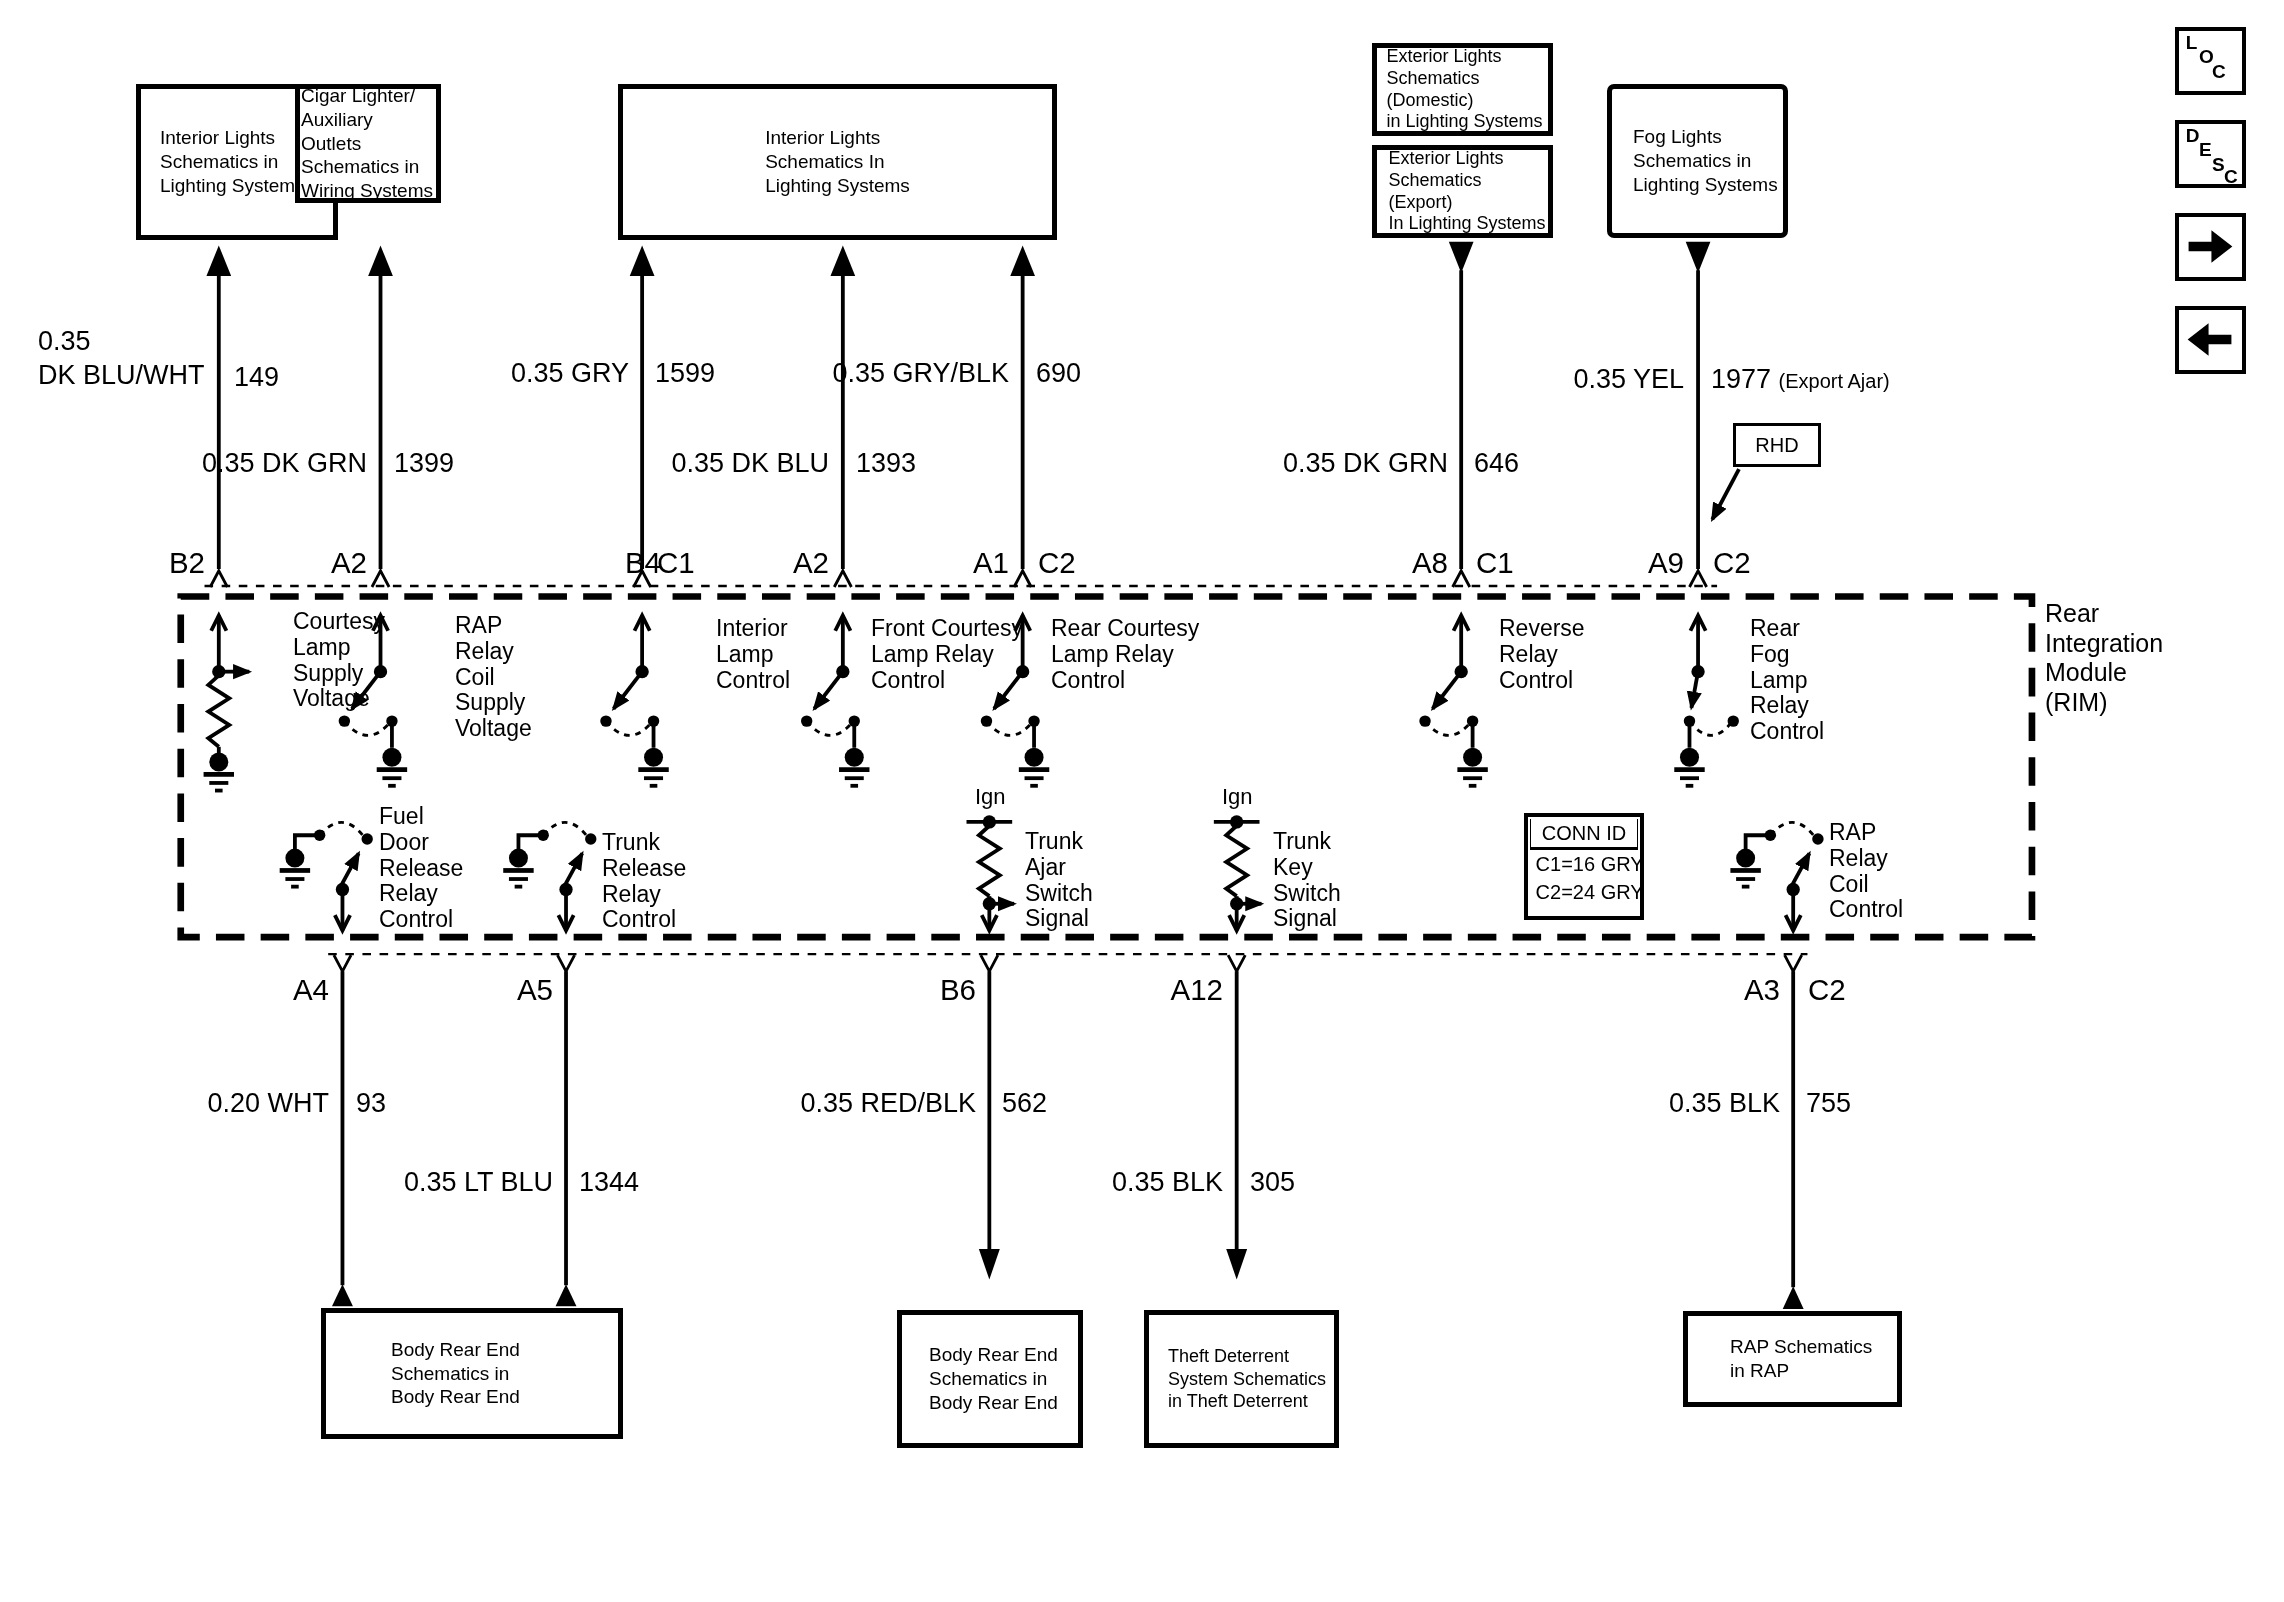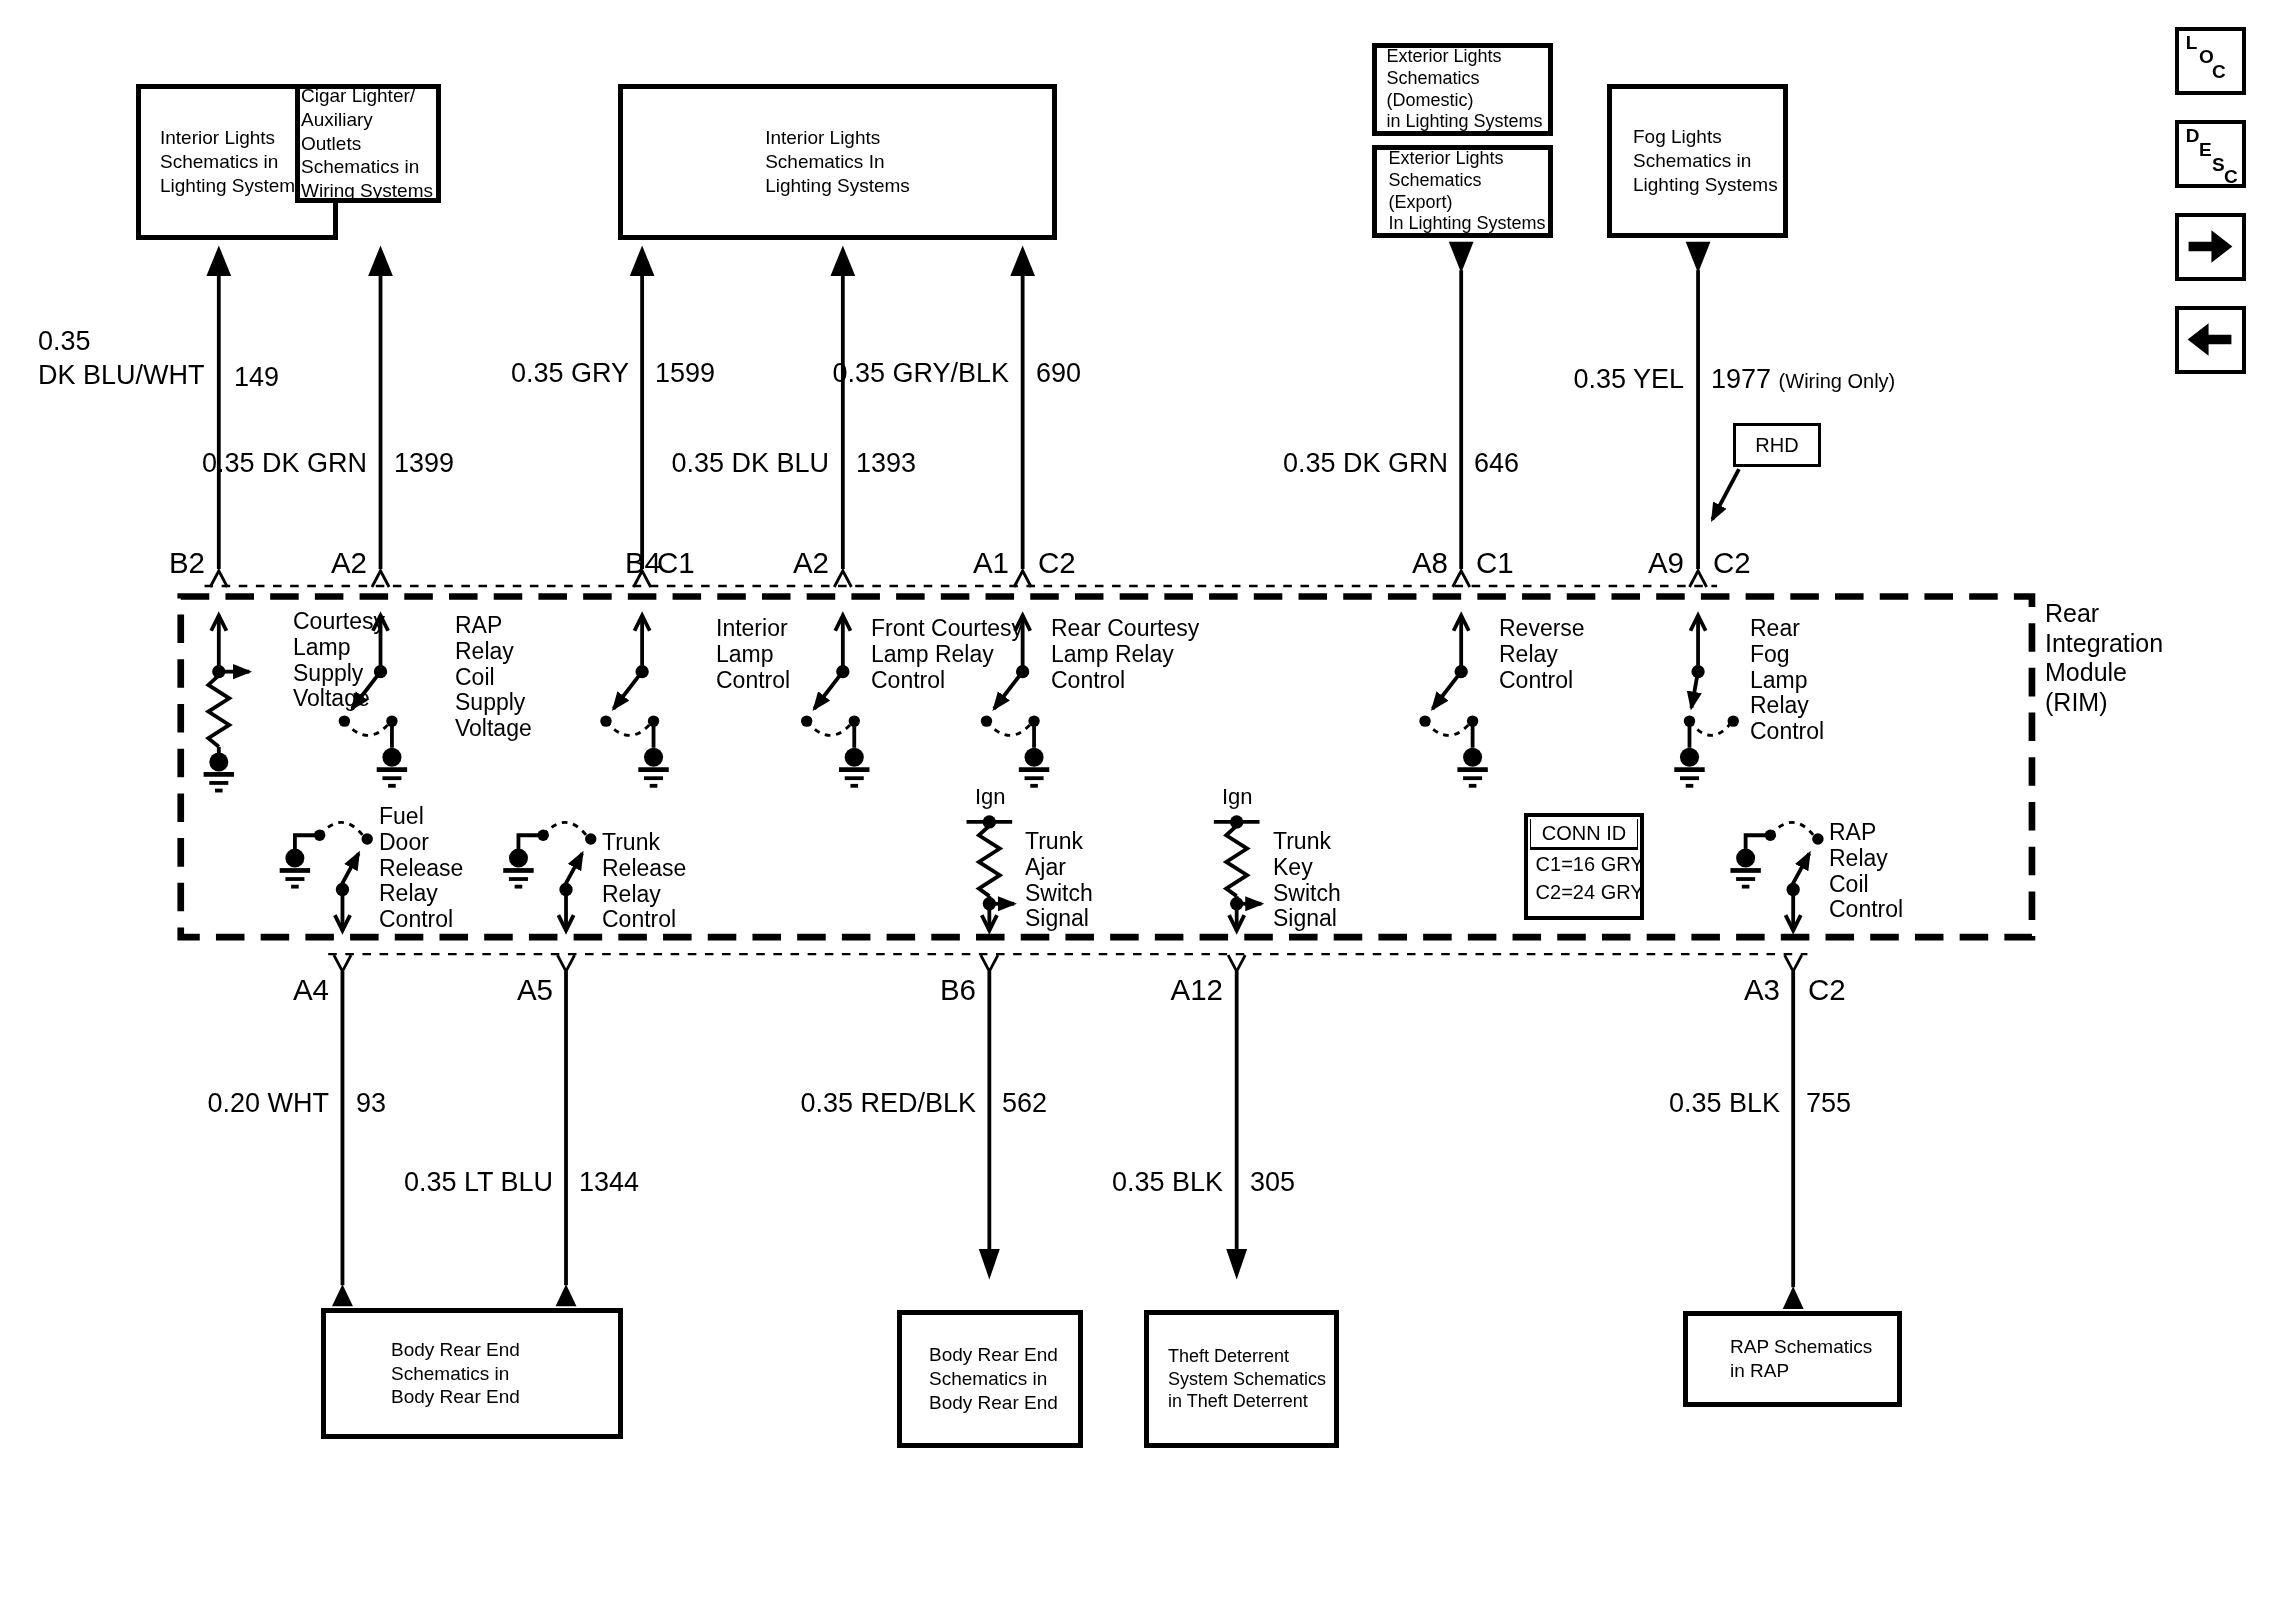--- a/index.html
+++ b/index.html
@@ -327,21 +327,21 @@
   <div class="refbox" style="left:1372px;top:43px;width:181px;height:93px;padding-left:9.5px;">
     <div class="txt" style="font-size:18px;line-height:1.2;">Exterior Lights
 Schematics (Domestic)
 in Lighting Systems</div>
   </div>
   <div class="refbox" style="left:1372px;top:145px;width:181px;height:93px;padding-left:11.4px;">
     <div class="txt" style="font-size:18px;line-height:1.2;">Exterior Lights
 Schematics (Export)
 In Lighting Systems</div>
   </div>
-  <div class="refbox" style="left:1607px;top:84px;width:181px;height:154px;padding-left:21px;">
+  <div class="refbox" style="left:1607px;top:84px;width:181px;height:154px;padding-left:21px;border-radius:7px;">
     <div class="txt">Fog Lights
 Schematics in
 Lighting Systems</div>
   </div>
 
   <div class="refbox" style="left:321px;top:1308px;width:302px;height:131px;padding-left:65px;">
     <div class="txt">Body Rear End
 Schematics in
 Body Rear End</div>
   </div>
@@ -373,21 +373,21 @@
   <span class="lbl wire-lbl r" style="left:829px;top:463px;">0.35 DK BLU</span>
   <span class="lbl wire-lbl l" style="left:856px;top:463px;">1393</span>
 
   <span class="lbl wire-lbl r" style="left:1009px;top:373px;">0.35 GRY/BLK</span>
   <span class="lbl wire-lbl l" style="left:1036px;top:373px;">690</span>
 
   <span class="lbl wire-lbl r" style="left:1448px;top:463px;">0.35 DK GRN</span>
   <span class="lbl wire-lbl l" style="left:1474px;top:463px;">646</span>
 
   <span class="lbl wire-lbl r" style="left:1684px;top:379px;">0.35 YEL</span>
-  <span class="lbl wire-lbl l" style="left:1711px;top:379px;"><span>1977</span>&nbsp;<span style="font-size:20px;">(Wiring Only)</span></span>
+  <span class="lbl wire-lbl l" style="left:1711px;top:379px;"><span>1977</span>&nbsp;<span style="font-size:20px;">(Export Ajar)</span></span>
 
   <span class="lbl wire-lbl r" style="left:329px;top:1103px;">0.20 WHT</span>
   <span class="lbl wire-lbl l" style="left:356px;top:1103px;">93</span>
 
   <span class="lbl wire-lbl r" style="left:553px;top:1182px;">0.35 LT BLU</span>
   <span class="lbl wire-lbl l" style="left:579px;top:1182px;">1344</span>
 
   <span class="lbl wire-lbl r" style="left:976px;top:1103px;">0.35 RED/BLK</span>
   <span class="lbl wire-lbl l" style="left:1002px;top:1103px;">562</span>
 

